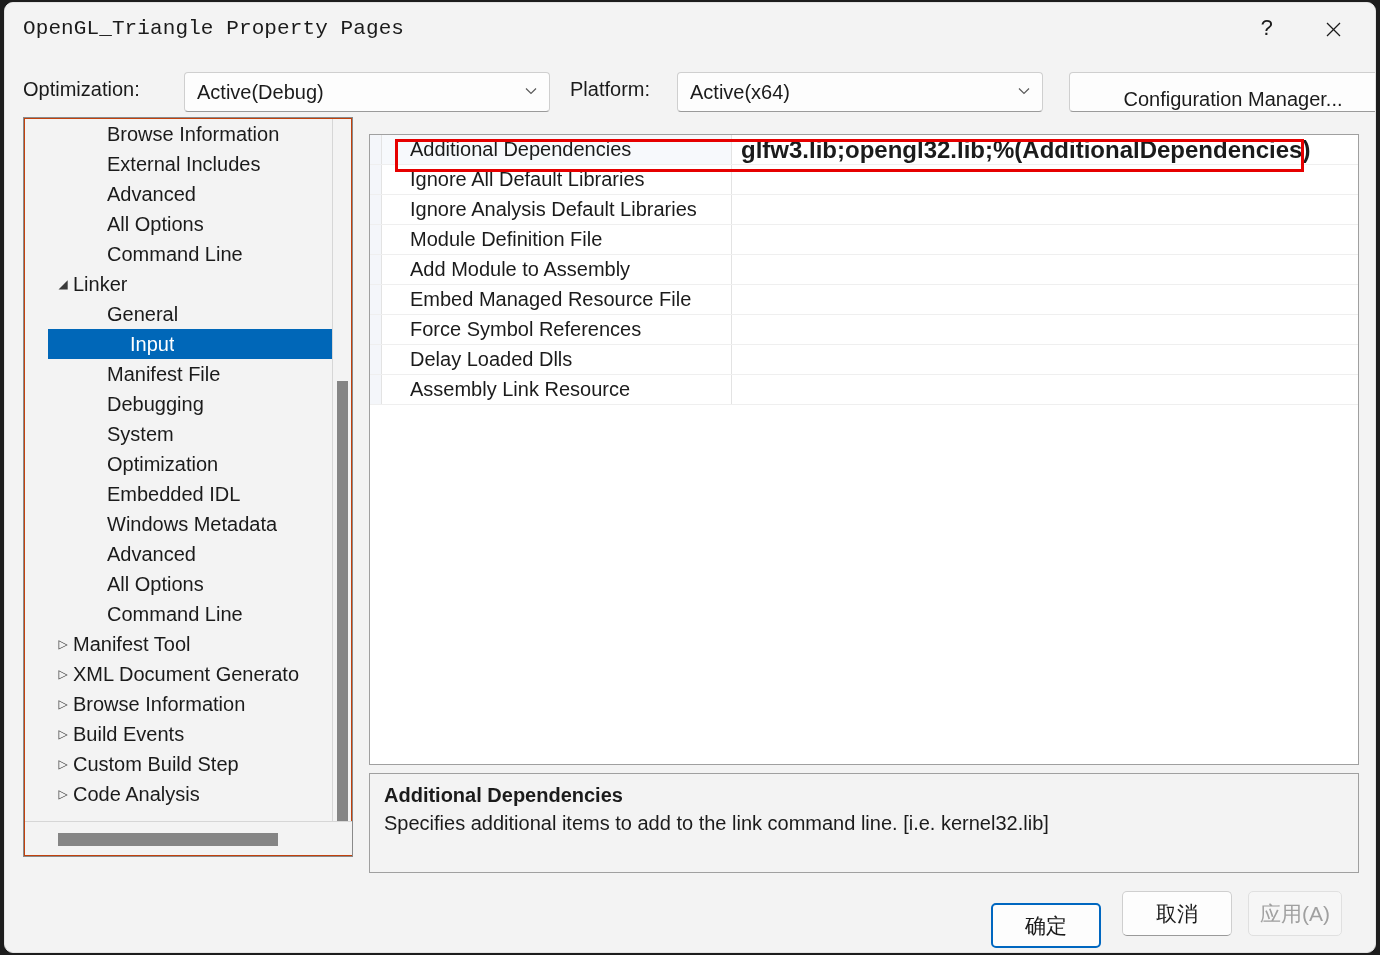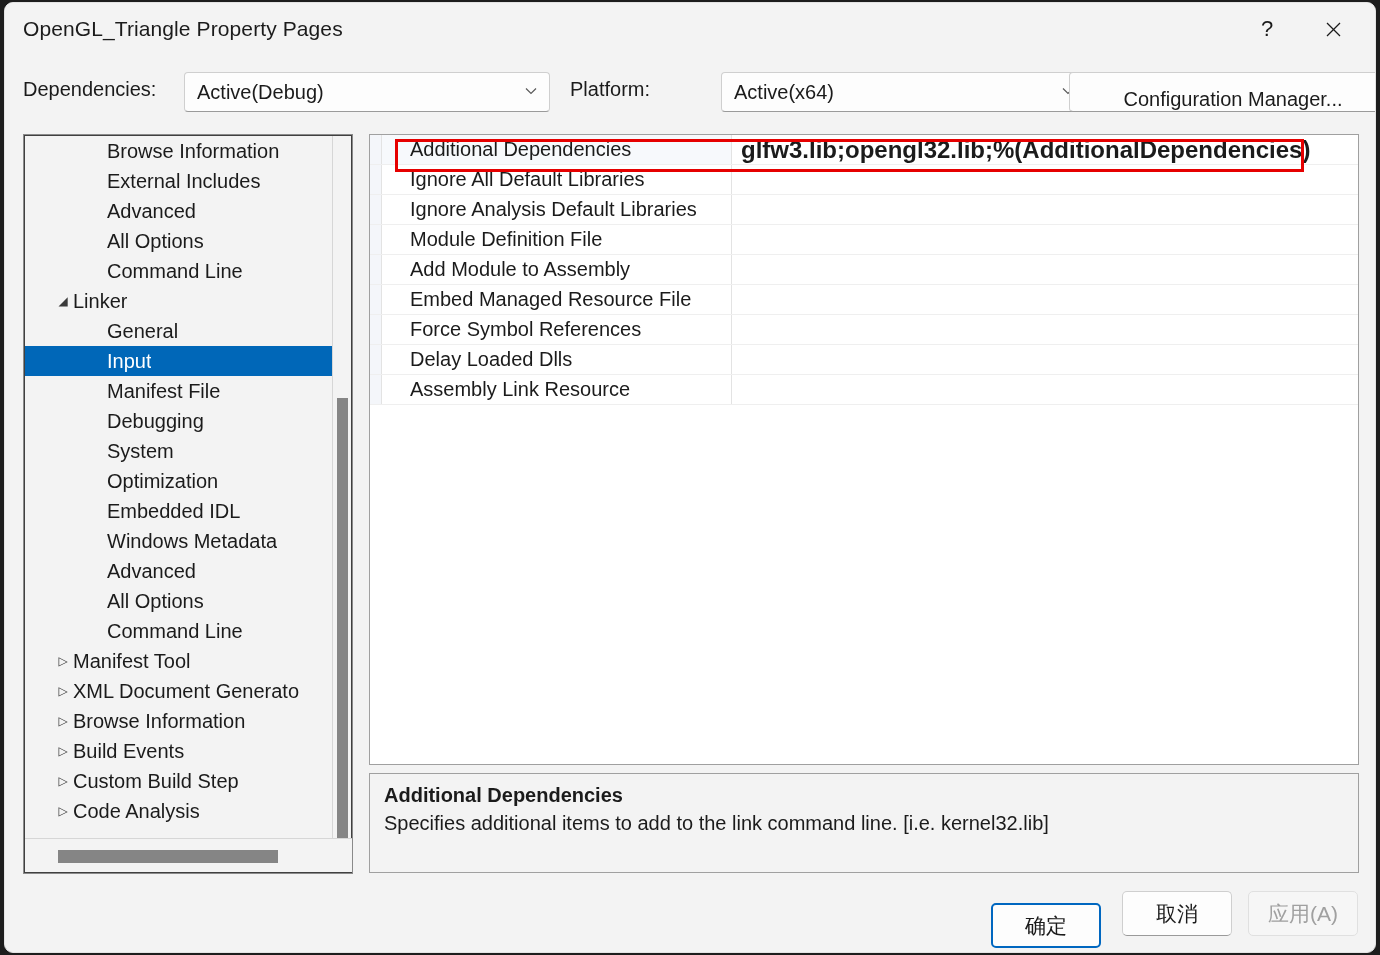--- a/index.html
+++ b/index.html
@@ -19,20 +19,21 @@
     border-radius: 9px 9px 9px 9px;
     border: 1px solid #e3e3e3;
     overflow: hidden;
   }
 
   
   #titlebar {
     position: absolute; left: 0; top: 0;
     width: 100%; height: 56px;
     background: #f3f3f3;
+    font-family: Liberation Mono, monospace;
   }
   #title-text {
     position: absolute; left: 18px; top: 14px;
     font-size: 21px; color: #1b1b1b;
     letter-spacing: .1px;
   }
   .winbtn {
     position: absolute; top: 0;
     width: 56px; height: 52px;
     display: flex; align-items: center; justify-content: center;
@@ -69,39 +70,39 @@
   .combo-arrow {
     position: absolute; right: 12px; top: 12px;
     width: 12px; height: 12px;
     color: #5a5a5a;
   }
   .combo-arrow svg { display: block; }
 
   #lbl-configuration { left: 18px; }
   #combo-configuration { left: 179px; width: 366px; }
   #lbl-platform { left: 565px; }
-  #combo-platform { left: 716px; width: 366px; }
+  #combo-platform { left: 672px; width: 366px; }
 
   #config-manager-btn {
     position: absolute; left: 1064px; top: 13px;
     width: 328px; height: 40px;
     background: #fdfdfd;
     border: 1px solid #cfcfcf;
     border-bottom-color: #9a9a9a;
     border-radius: 4px;
     display: flex; align-items: flex-end; justify-content: center;
     font-size: 20px; color: #1b1b1b;
     cursor: default;
   }
 
   
   #tree-panel {
-    position: absolute; left: 18px; top: 131px;
+    position: absolute; left: 18px; top: 114px;
     width: 330px; height: 740px;
-    background: #404040;
+    background: #c2410c;
     border: 1px solid #8a8a8a;
     overflow: hidden;
   }
   #tree-inner {
     position: absolute; left: 1px; top: 1px;
     width: 308px; height: 703px;
     background: #f3f3f3;
     overflow: hidden;
   }
   .tree-item {
@@ -113,21 +114,21 @@
     cursor: default;
   }
   .tree-item .arrow {
     width: 20px; flex: 0 0 20px;
     display: flex; align-items: center; justify-content: center;
     font-size: 12px; color: #3a3a3a;
   }
   .tree-item .lbl { overflow: hidden; }
   .tree-item.lvl1 { padding-left: 28px; }
   .tree-item.lvl2 { padding-left: 62px; }
-  .tree-item.selected { background: #0067b8; color: #ffffff; }
+  .tree-item.selected { background: #0067b8; color: #ffffff; margin-left: 23px; }
   .tree-item.selected .arrow { color: #ffffff; }
 
   
   #tree-vscroll {
     position: absolute; right: 1px; top: 1px;
     width: 19px; height: 703px;
     background: #f3f3f3;
     border-left: 1px solid #d6d6d6;
   }
   #tree-vthumb {
@@ -227,21 +228,21 @@
     margin-top: 12px;
   }
   #cancel-btn {
     left: 1117px; width: 110px;
     background: #fdfdfd;
     border: 1px solid #cfcfcf;
     border-bottom-color: #9a9a9a;
     color: #1b1b1b;
   }
   #apply-btn {
-    left: 1243px; width: 110px;
+    left: 1243px; width: 94px;
     background: #f6f6f6;
     border: 1px solid #e0e0e0;
     color: #a0a0a0;
   }
 </style>
 </head>
 <body>
 
 <div id="dialog">
 
@@ -250,21 +251,21 @@
     <div class="winbtn" id="help-btn">?</div>
     <div class="winbtn" id="close-btn">
       <svg width="15" height="15" viewBox="0 0 15 15">
         <line x1="1" y1="1" x2="14" y2="14" stroke="currentColor" stroke-width="1.3"></line>
         <line x1="14" y1="1" x2="1" y2="14" stroke="currentColor" stroke-width="1.3"></line>
       </svg>
     </div>
   </div>
 
   <div id="config-row">
-    <div class="cfg-label" id="lbl-configuration">Dependencies:</div>
+    <div class="cfg-label" id="lbl-configuration">Optimization:</div>
     <div class="combo" id="combo-configuration">
       <span class="combo-text">Active(Debug)</span>
       <span class="combo-arrow">
         <svg width="12" height="12" viewBox="0 0 12 12">
             <path d="M1 3.5 L6 8.5 L11 3.5" fill="none" stroke="currentColor" stroke-width="1.2"></path>
           </svg>
       </span>
     </div>
 
     <div class="cfg-label" id="lbl-platform">Platform:</div>

